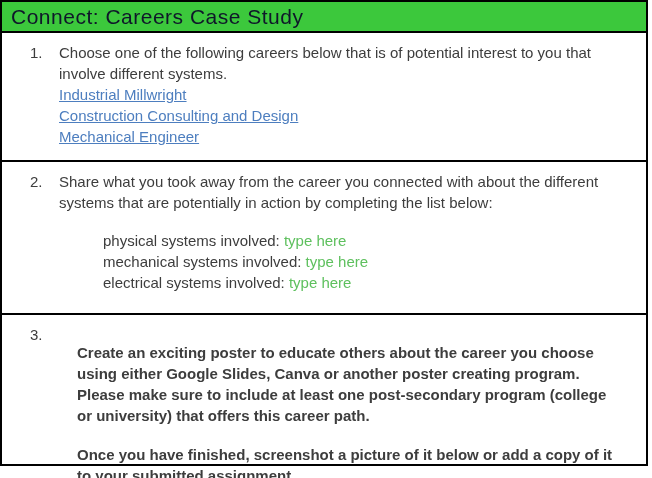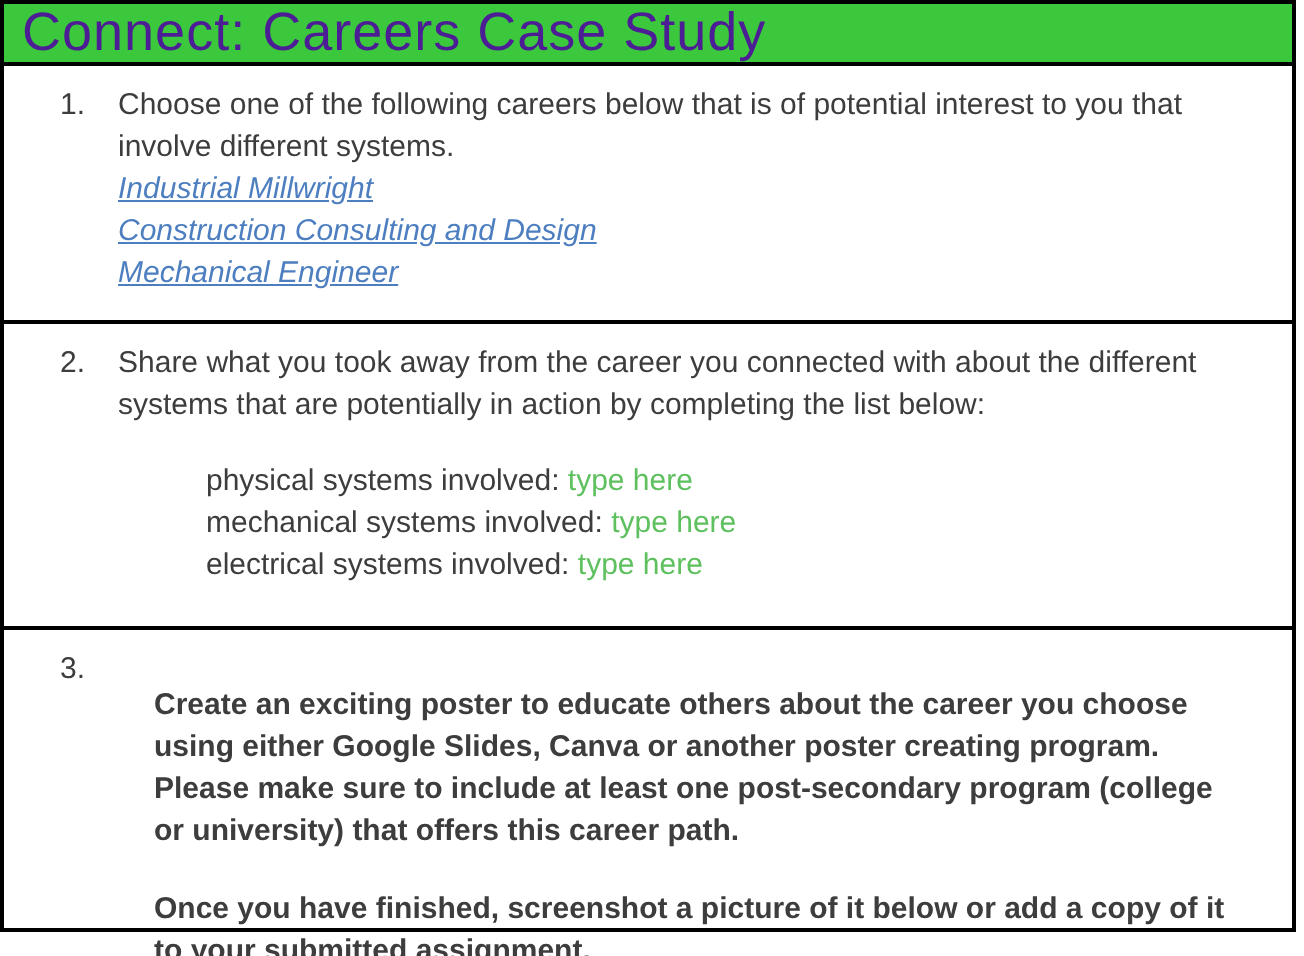--- a/index.html
+++ b/index.html
@@ -23,22 +23,22 @@
   .header {
     box-sizing: border-box;
     height: 31px;
     background: #3cc83c;
     border-bottom: 2px solid #000000;
     display: flex;
     align-items: center;
     padding: 0 9px;
   }
   .header-title {
-    color: #4c1d95;
-    font-size: 27px;
+    color: #0f172a;
+    font-size: 21px;
     letter-spacing: 0.5px;
     white-space: nowrap;
   }
   .row {
     box-sizing: border-box;
     display: flex;
     border-bottom: 2px solid #000000;
     padding: 9px 12px 0 28px;
     color: #3d3d3d;
     font-size: 15px;
@@ -49,21 +49,21 @@
   .row-2 { height: 153px; }
   .row-3 { height: 149px; }
   .num {
     flex: none;
     width: 29px;
   }
   .content {
     flex: 1;
     max-width: 578px;
   }
-  .links { margin-top: 0; font-style: italic; }
+  .links { margin-top: 0; }
   .link {
     display: block;
     color: #4d7ebf;
     text-decoration: underline;
     cursor: pointer;
   }
   .fields { margin-top: 17px; }
   .field-line { display: block; margin-left: 44px; }
   .placeholder {
     color: #5ec05e;

